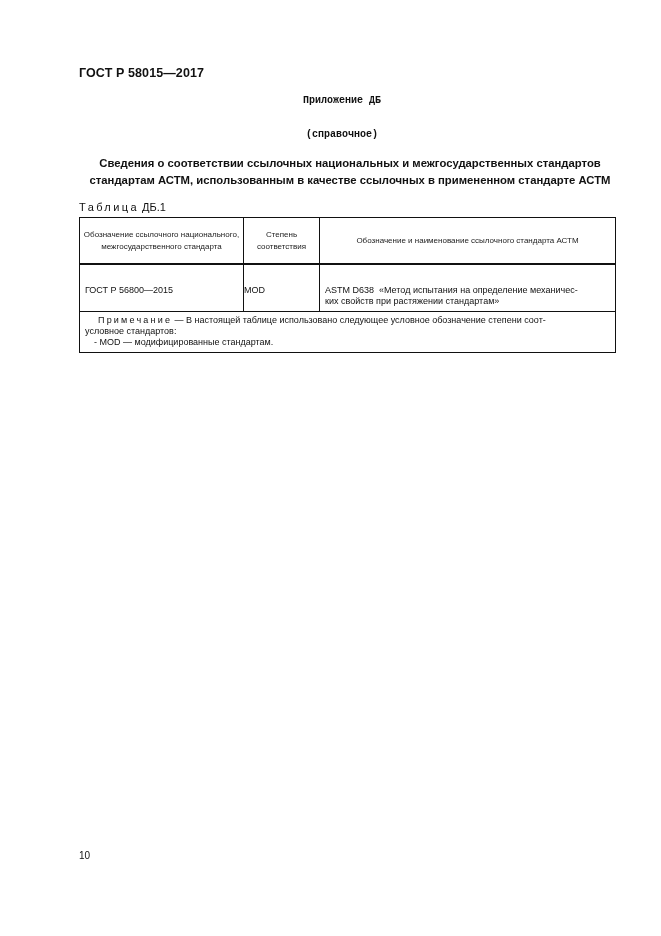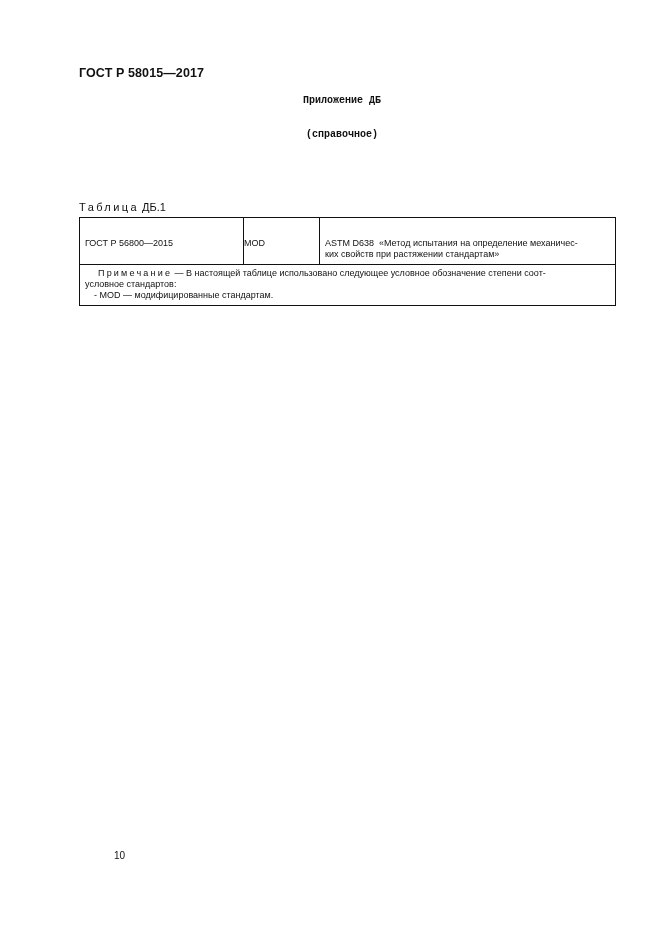--- a/index.html
+++ b/index.html
@@ -23,45 +23,58 @@
   table.std th { font-weight: normal; font-size: 8px; line-height: 12px; text-align: center; height: 45px; border-bottom: 2px solid #111; color: #222; }
   table.std td { font-size: 9px; line-height: 11px; height: 26px; vertical-align: top; padding-top: 20px; }
   .c1 { width: 164px; }
   .c2 { width: 76px; }
   .c3 { width: 296px; }
   .cell-left { padding-left: 5px !important; }
   .cell-center { text-align: left; }
   .note { padding: 3px 5px 4px 5px !important; line-height: 11px; height: auto !important; }
   .note .spaced { letter-spacing: 2.2px; }
   .indent { padding-left: 13px; display: inline-block; }
-  .page-number { left: 79px; top: 850px; font-size: 10px; margin-left: 35px; }
+  .page-number { left: 79px; top: 850px; font-size: 10px; }
 </style>
 </head>
 <body>
 
 <div class="abs gost-header">ГОСТ Р 58015—2017</div>
 
 <div class="abs appendix appendix-title">Приложение ДБ</div>
 <div class="abs appendix appendix-sub">(справочное)</div>
 
 <div class="abs section-title">
+  <div>Сведения о соответствии ссылочных национальных и межгосударственных стандартов</div>
+  <div>стандартам АСТМ, использованным в качестве ссылочных в примененном стандарте АСТМ</div>
 </div>
 
 <div class="abs table-label">
   <span class="spaced">Таблица</span>
   <span>ДБ.1</span>
 </div>
 
 <table class="std">
   <colgroup>
     <col class="c1">
       <col class="c2">
       <col class="c3">
   </colgroup>
   <tbody>
+      <tr>
+    <th>
+          <div style="padding:0 2px">Обозначение ссылочного национального, межгосударственного стандарта</div>
+        </th>
+    <th>
+          <div style="padding:0 8px">Степень соответствия</div>
+        </th>
+    <th>
+          <div>Обозначение и наименование ссылочного стандарта АСТМ</div>
+        </th>
+  </tr>
   <tr>
     <td class="cell-left">ГОСТ Р 56800—2015</td>
     <td class="cell-center">MOD</td>
     <td class="cell-left">
       <div style="white-space:pre">ASTM D638  «Метод испытания на определение механичес-</div>
       <div>ких свойств при растяжении стандартам»</div>
     </td>
   </tr>
   <tr>
     <td colspan="3" class="note">

